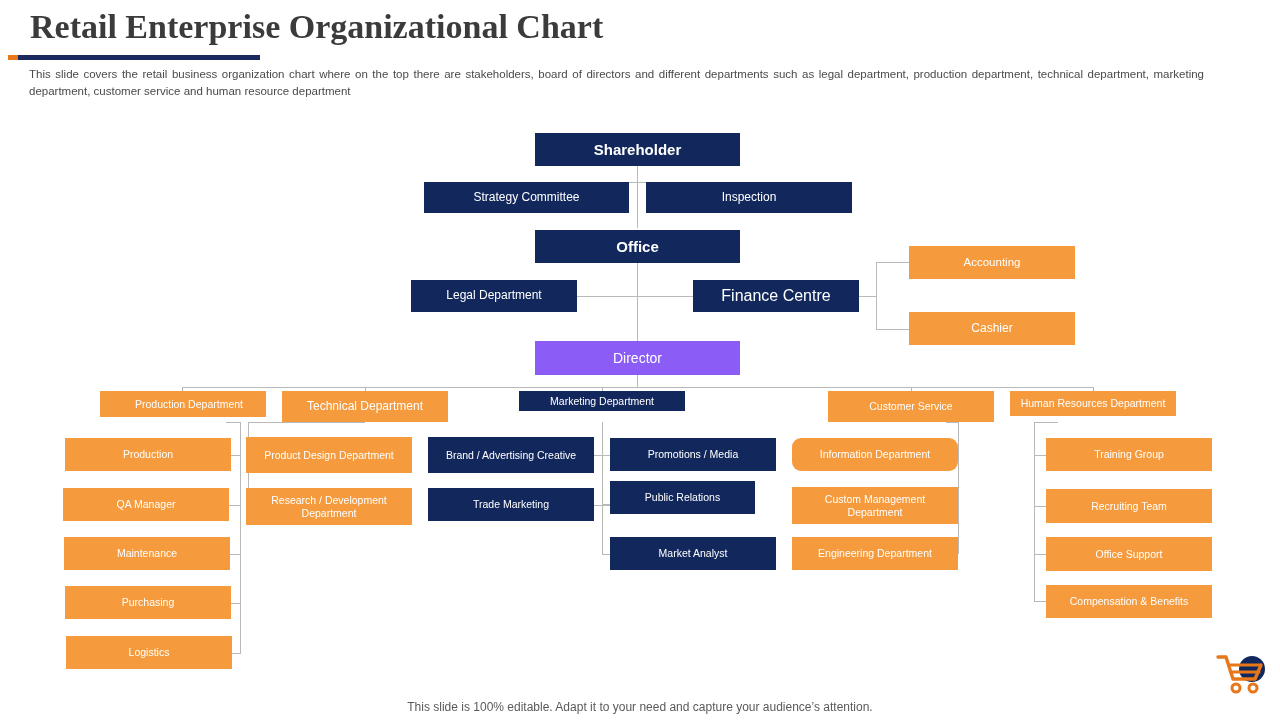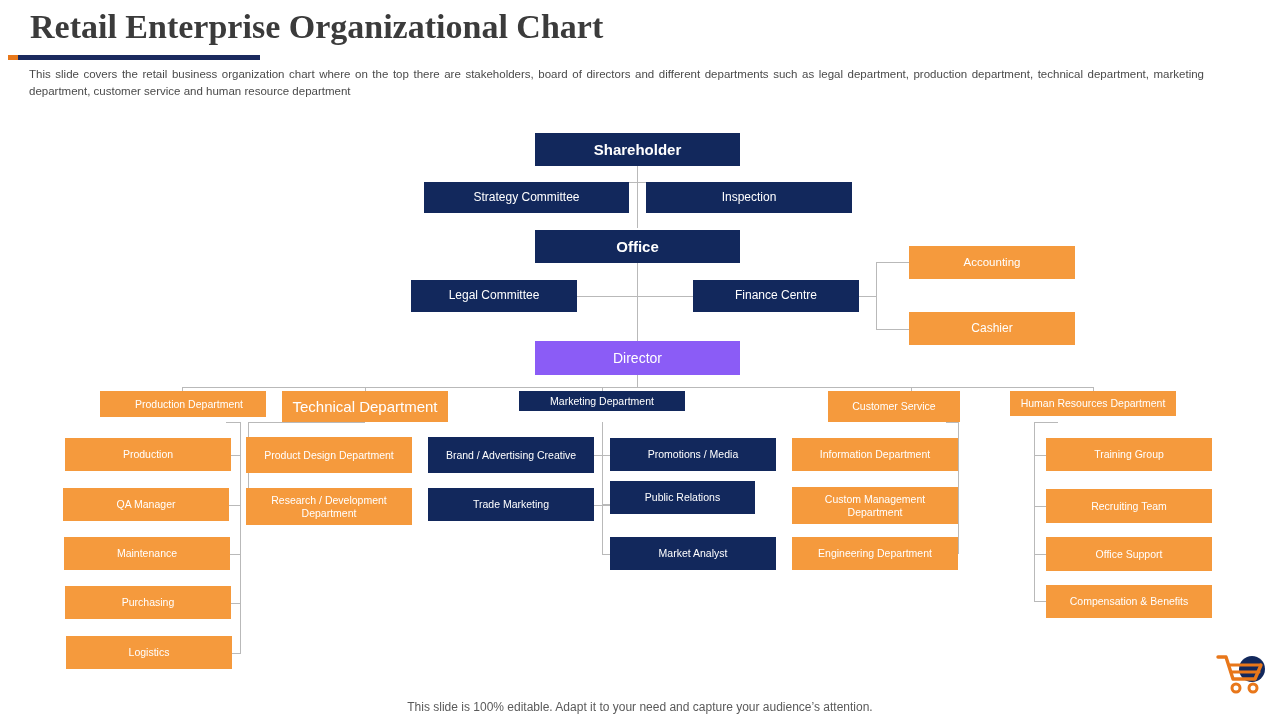--- a/index.html
+++ b/index.html
@@ -118,51 +118,51 @@
 <div class="ln lnh" style="left:1034px;top:554px;width:12px;"></div>
 <div class="ln lnh" style="left:1034px;top:601px;width:12px;"></div>
 
 <div class="node navy" style="left:535px;top:133px;width:205px;height:33px;font-size:15px;font-weight:bold;">Shareholder</div>
 
 <div class="node navy" style="left:424px;top:182px;width:205px;height:31px;font-size:12px;">Strategy Committee</div>
 <div class="node navy" style="left:646px;top:182px;width:206px;height:31px;font-size:12px;">Inspection</div>
 
 <div class="node navy" style="left:535px;top:230px;width:205px;height:33px;font-size:15px;font-weight:bold;">Office</div>
 
-<div class="node navy" style="left:411px;top:280px;width:166px;height:32px;font-size:12px;">Legal Committee</div>
-<div class="node navy" style="left:693px;top:280px;width:166px;height:32px;font-size:12px;">Finance Centre</div>
+<div class="node navy" style="left:411px;top:280px;width:166px;height:32px;font-size:12px;">Legal Department</div>
+<div class="node navy" style="left:693px;top:280px;width:166px;height:32px;font-size:16px;">Finance Centre</div>
 
 <div class="node orange" style="left:909px;top:246px;width:166px;height:33px;font-size:11.5px;text-align:center;">Accounting</div>
 <div class="node orange" style="left:909px;top:312px;width:166px;height:33px;font-size:12px;">Cashier</div>
 
 <div class="node orange-dark" style="left:535px;top:341px;width:205px;height:34px;font-size:14px;">Director</div>
 
 <div class="node orange" style="left:100px;top:391px;width:166px;height:26px;font-size:10.5px;padding-left:16px;">Production Department</div>
-<div class="node orange" style="left:282px;top:391px;width:166px;height:31px;font-size:15px;">Technical Department</div>
+<div class="node orange" style="left:282px;top:391px;width:166px;height:31px;font-size:12px;">Technical Department</div>
 <div class="node navy" style="left:519px;top:391px;width:166px;height:20px;font-size:10.5px;">Marketing Department</div>
-<div class="node orange" style="left:828px;top:391px;width:132px;height:31px;font-size:10.5px;">Customer Service</div>
+<div class="node orange" style="left:828px;top:391px;width:166px;height:31px;font-size:10.5px;">Customer Service</div>
 <div class="node orange" style="left:1010px;top:391px;width:166px;height:25px;font-size:10.5px;">Human Resources Department</div>
 
 <div class="node orange" style="left:65px;top:438px;width:166px;height:33px;font-size:10.5px;">Production</div>
 <div class="node orange" style="left:63px;top:488px;width:166px;height:33px;font-size:10.5px;">QA Manager</div>
 <div class="node orange" style="left:64px;top:537px;width:166px;height:33px;font-size:10.5px;">Maintenance</div>
 <div class="node orange" style="left:65px;top:586px;width:166px;height:33px;font-size:10.5px;">Purchasing</div>
 <div class="node orange" style="left:66px;top:636px;width:166px;height:33px;font-size:10.5px;">Logistics</div>
 
 <div class="node orange" style="left:246px;top:437px;width:166px;height:36px;font-size:10.5px;">Product Design Department</div>
 <div class="node orange" style="left:246px;top:488px;width:166px;height:37px;font-size:10.5px;">Research / Development Department</div>
 
 <div class="node navy" style="left:428px;top:437px;width:166px;height:36px;font-size:10.5px;">Brand / Advertising Creative</div>
 <div class="node navy" style="left:428px;top:488px;width:166px;height:33px;font-size:10.5px;">Trade Marketing</div>
 
 <div class="node navy" style="left:610px;top:438px;width:166px;height:33px;font-size:10.5px;">Promotions / Media</div>
 <div class="node navy" style="left:610px;top:481px;width:145px;height:33px;font-size:10.5px;">Public Relations</div>
 <div class="node navy" style="left:610px;top:537px;width:166px;height:33px;font-size:10.5px;">Market Analyst</div>
 
-<div class="node orange" style="left:792px;top:438px;width:166px;height:33px;font-size:10.5px;">Information Department</div>
+<div class="node orange" style="left:792px;top:438px;width:166px;height:33px;font-size:10.5px;border-radius:9px;">Information Department</div>
 <div class="node orange" style="left:792px;top:487px;width:166px;height:37px;font-size:10.5px;">Custom Management Department</div>
 <div class="node orange" style="left:792px;top:537px;width:166px;height:33px;font-size:10.5px;">Engineering Department</div>
 
 <div class="node orange" style="left:1046px;top:438px;width:166px;height:33px;font-size:10.5px;">Training Group</div>
 <div class="node orange" style="left:1046px;top:489px;width:166px;height:34px;font-size:10.5px;">Recruiting Team</div>
 <div class="node orange" style="left:1046px;top:537px;width:166px;height:34px;font-size:10.5px;">Office Support</div>
 <div class="node orange" style="left:1046px;top:585px;width:166px;height:33px;font-size:10.5px;">Compensation &amp; Benefits</div>
 
 <div class="footer">This slide is 100% editable. Adapt it to your need and capture your audience’s attention.</div>
 

